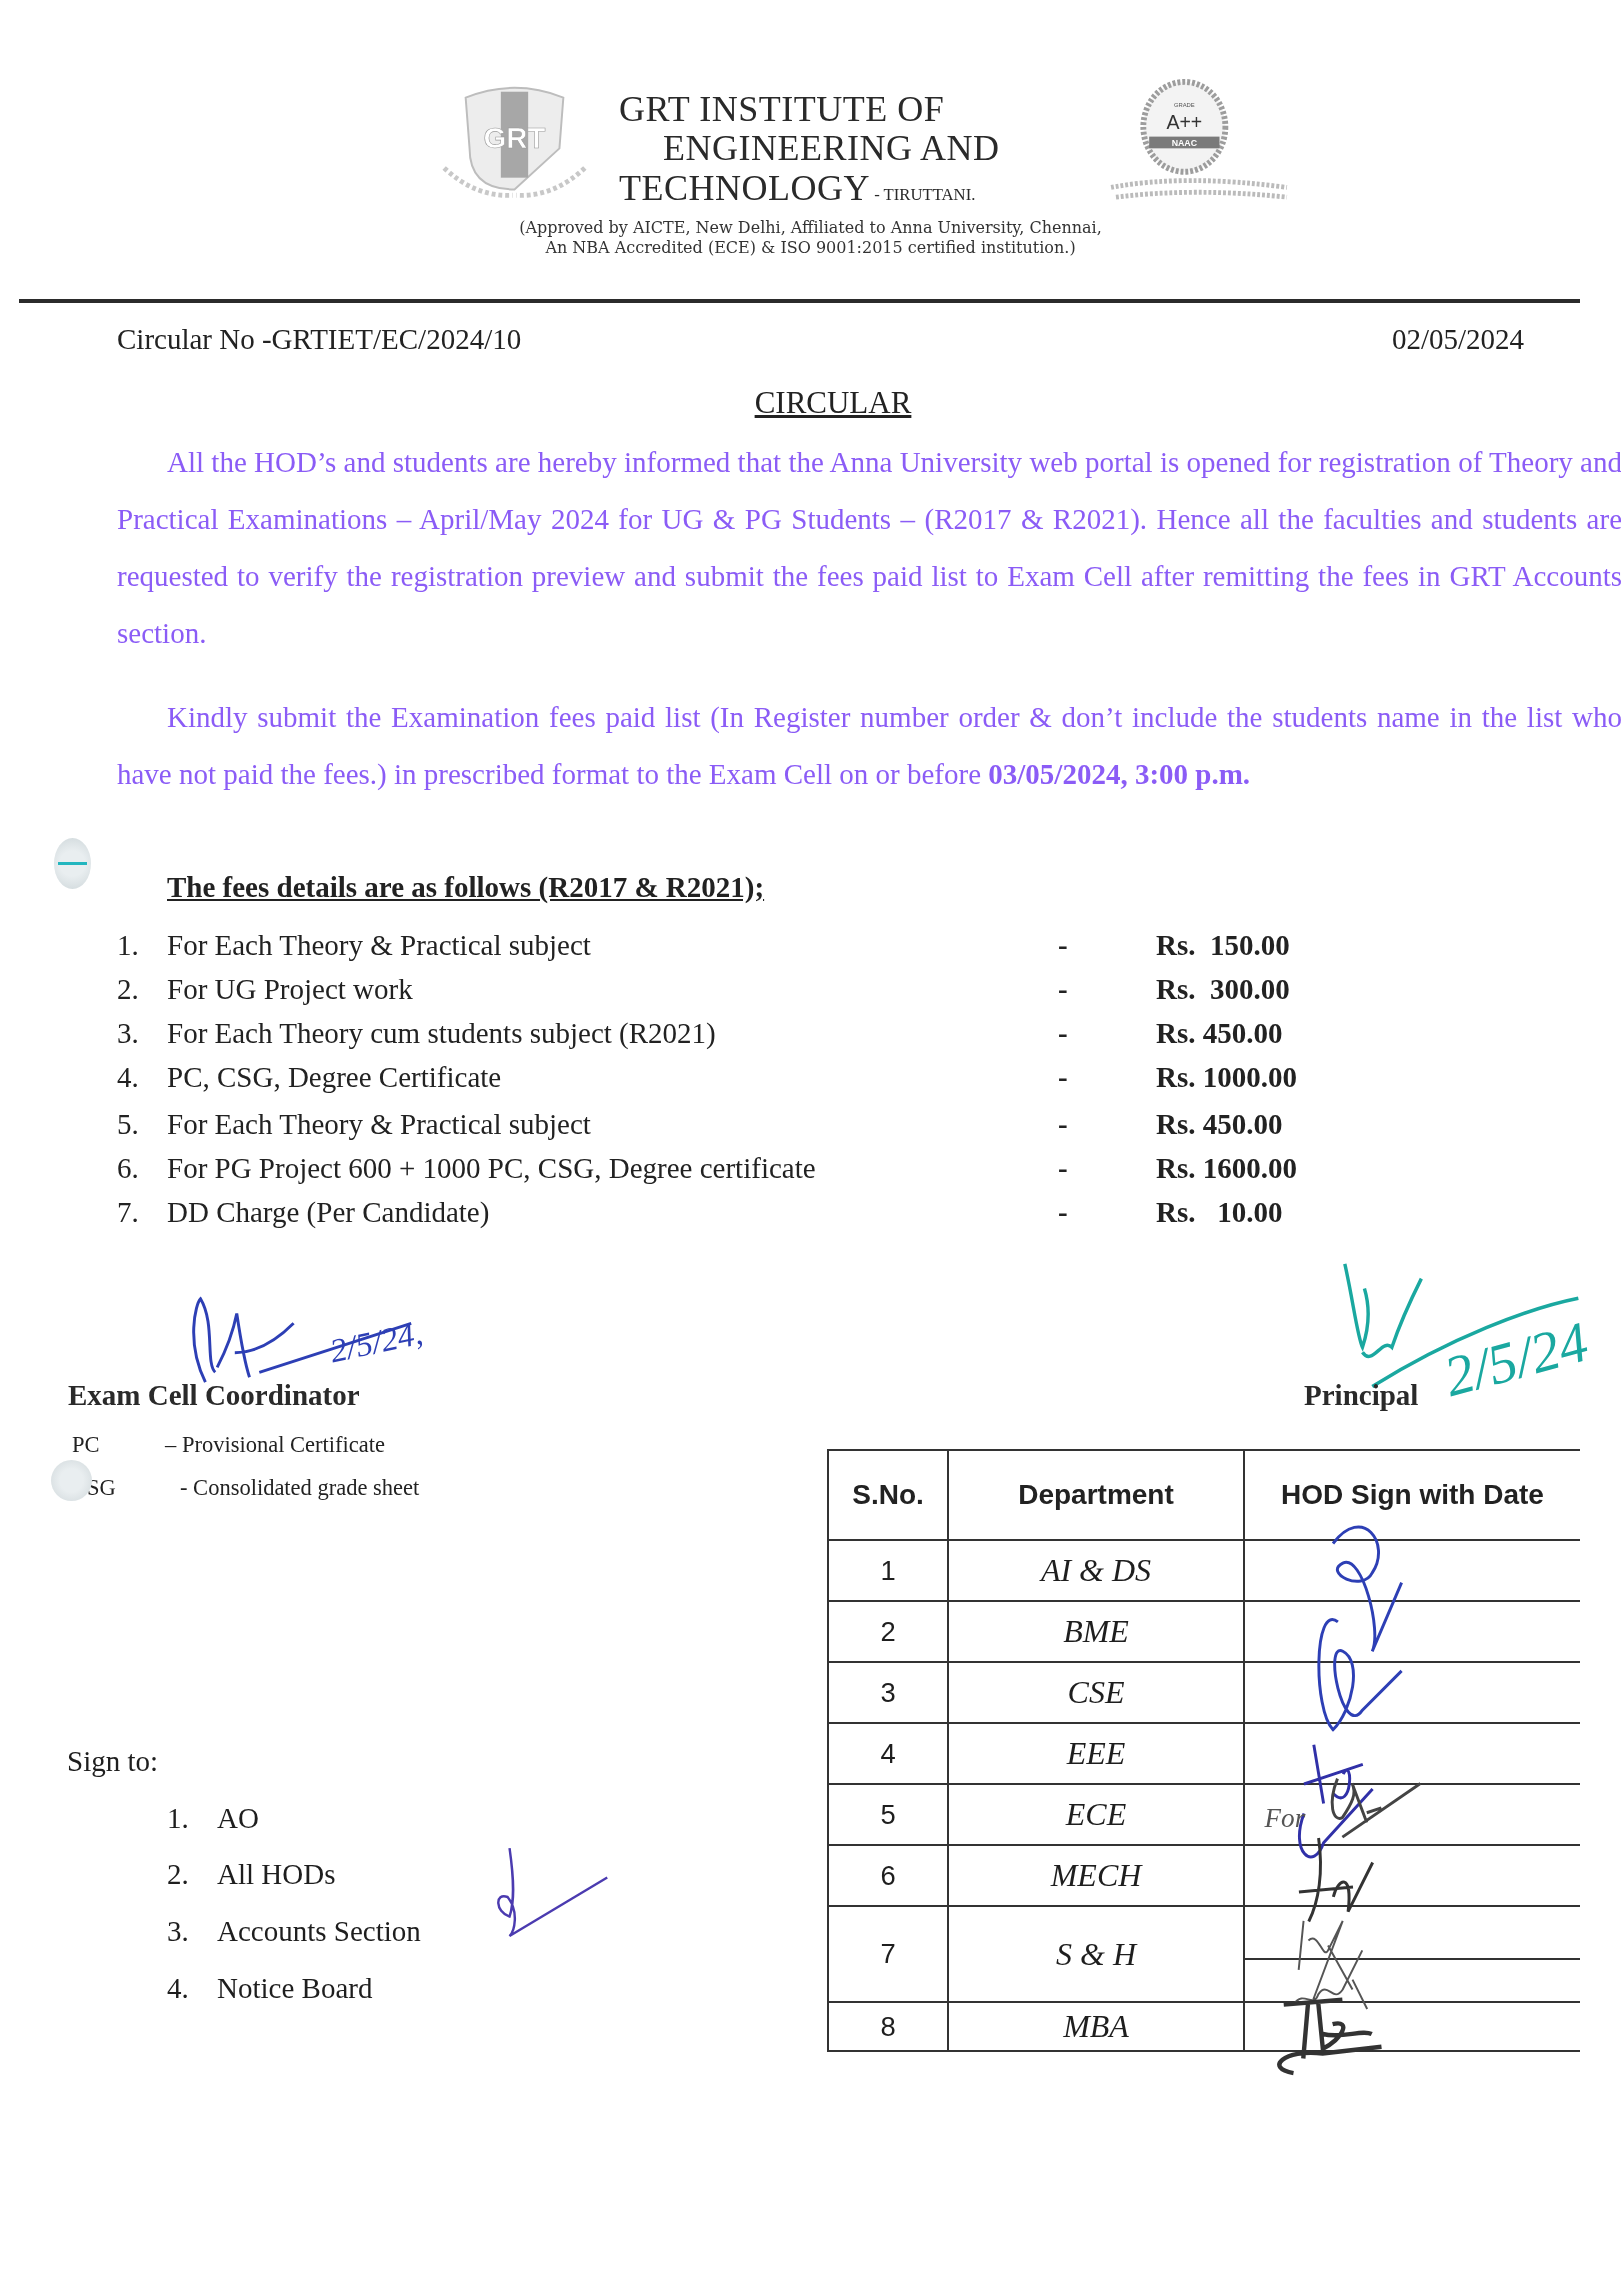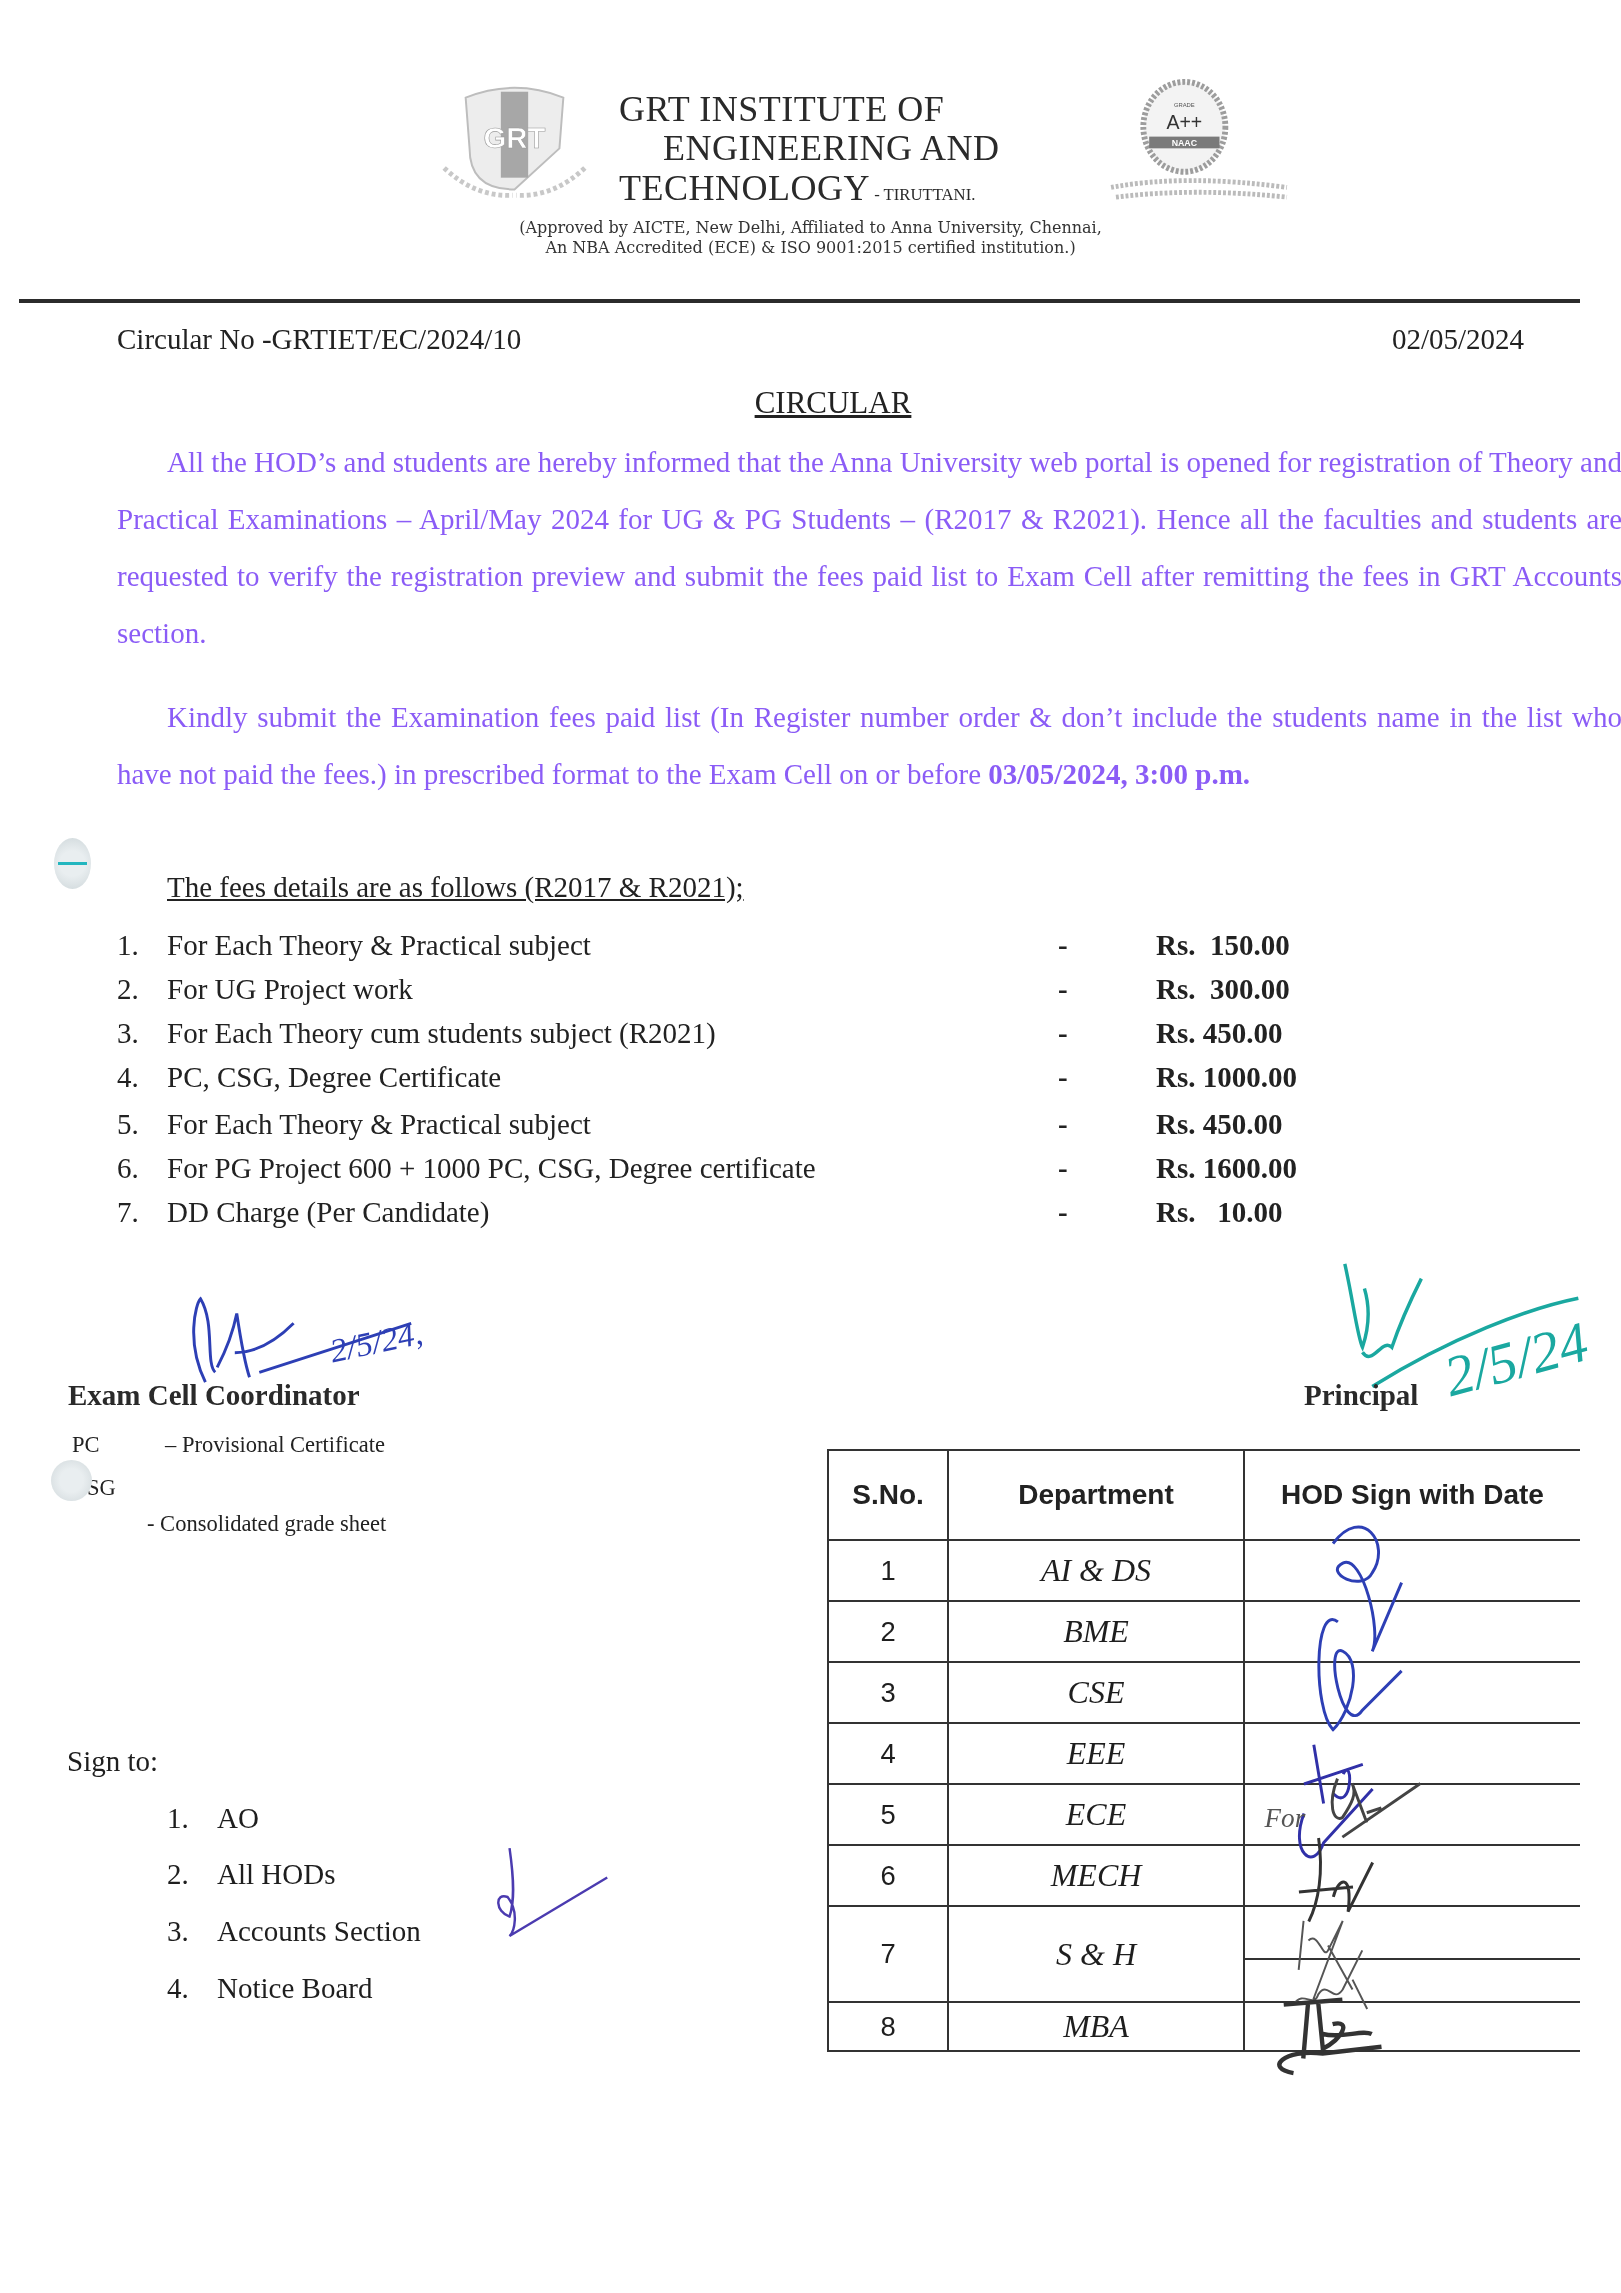--- a/index.html
+++ b/index.html
@@ -20,35 +20,35 @@
   
   .line { font-size:29px; line-height:33px; white-space:nowrap; color:#222; }
   #circ-no { left:117px; top:323px; }
   #circ-date { left:1392px; top:323px; }
   #circ-title { left:0; width:1666px; text-align:center; top:386px; text-decoration:underline; font-size:31px; }
   .para { left:117px; width:1505px; font-size:29px; line-height:57px; text-align:justify; color:#8b5cf6; }
   .para .indent { display:inline-block; width:50px; }
   #para-1 { top:434px; height:227px; overflow:hidden; }
   #para-2 { top:689px; height:172px; overflow:hidden; }
   .bold { font-weight:bold; }
-  #fees-heading { left:167px; top:871px; font-weight:normal; text-decoration:underline; font-size:29px; }
+  #fees-heading { left:167px; top:871px; font-weight:bold; text-decoration:underline; font-size:29px; }
 
   .fee-row { left:117px; width:1176px; height:44px; font-size:29px; line-height:33px; color:#222; }
   .fee-num { position:absolute; left:0; }
   .fee-desc { position:absolute; left:50px; white-space:nowrap; }
   .fee-dash { position:absolute; left:941px; font-weight:bold; }
   .fee-amt { position:absolute; left:1039px; font-weight:bold; white-space:pre; }
 
   
   .sig { position:absolute; }
   #coord-label { left:68px; top:1379px; font-weight:bold; font-size:29px; color:#2a2a2a; }
   #principal-label { left:1304px; top:1379px; font-weight:bold; font-size:29px; color:#2a2a2a; }
   .abbr { font-size:22.5px; color:#222; }
   #abbr-1-k { left:72px; top:1432px; } #abbr-1-v { left:165px; top:1432px; }
-  #abbr-2-k { left:72px; top:1475px; } #abbr-2-v { left:147px; top:1475px;margin-top:36px; }
+  #abbr-2-k { left:72px; top:1475px; } #abbr-2-v { left:180px; top:1475px; }
   #smudge-1 { left:54px; top:838px; width:37px; height:51px; border-radius:50%; background:radial-gradient(circle, #e9eef0 40%, #cdd6d9 100%); }
   #smudge-1::after { content:""; position:absolute; left:3.9px; right:3.9px; top:23.5px; height:3.9px; background:#23b6bf; }
   #smudge-2 { left:51px; top:1460px; width:41px; height:41px; border-radius:50%; background:radial-gradient(circle, #e9eef0 40%, #cfd7da 100%); }
 
   
   #copy-label { left:67px; top:1745px; font-size:29px; }
   .copy-item { left:167px; font-size:29px; }
   .copy-item .cnum { display:inline-block; width:50px; }
 
   

